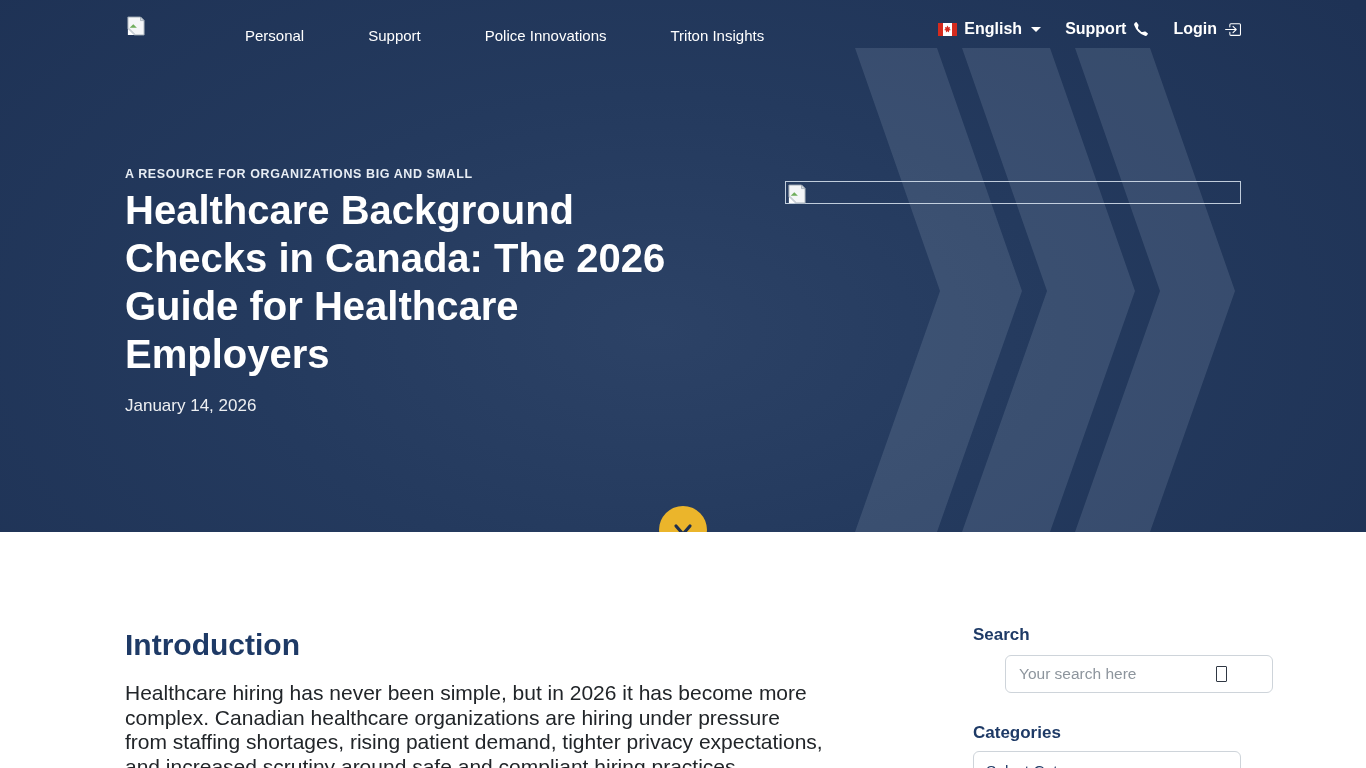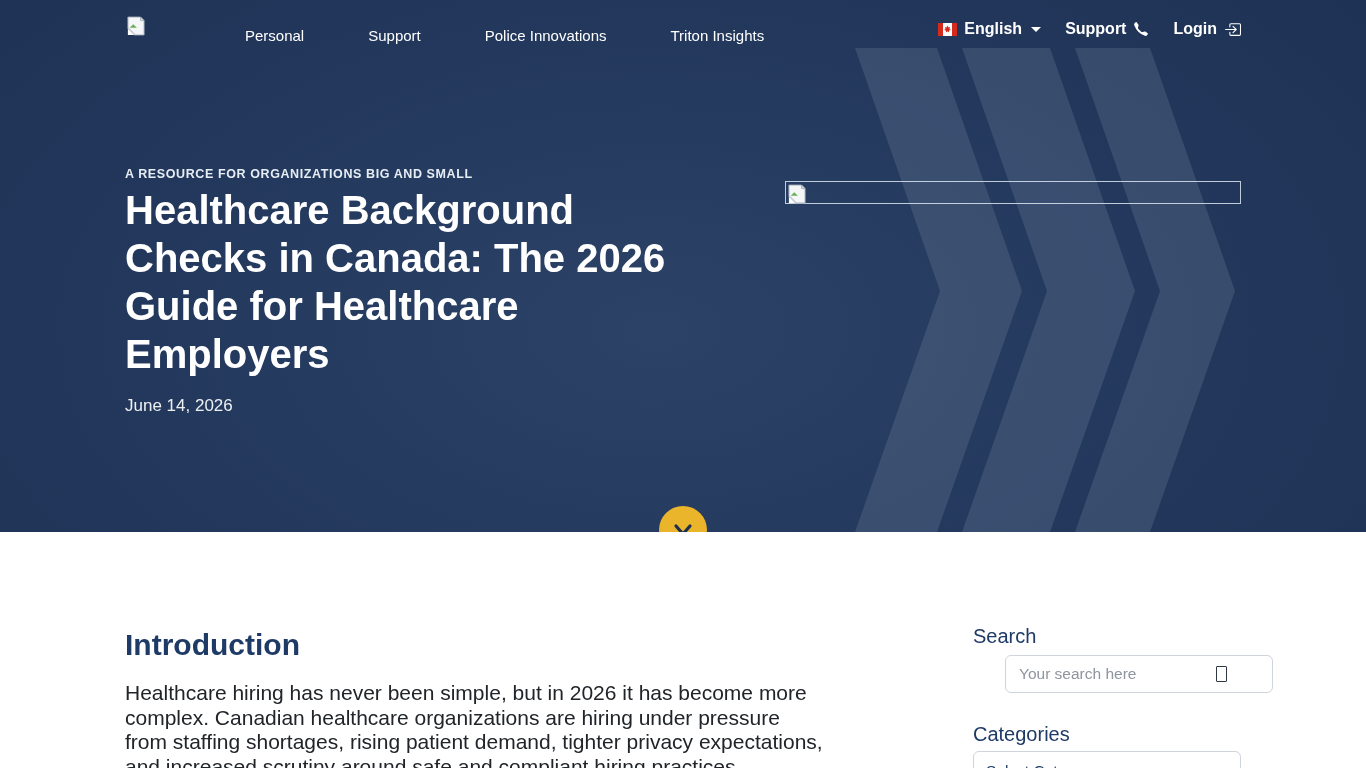--- a/index.html
+++ b/index.html
@@ -44,21 +44,21 @@
   
   .scroll-btn { position:absolute; left:659px; top:506px; width:48px; height:48px; border-radius:50%;
     background:#ebb52b; border:none; display:flex; align-items:center; justify-content:center; cursor:pointer; }
 
   
   .main { position:absolute; left:0; top:532px; width:1366px; height:236px; background:#ffffff; }
   .intro-heading { position:absolute; left:125px; top:96px; color:#1e3a66; font-size:30px; font-weight:bold; }
   .intro-text { position:absolute; left:125px; top:149px; width:700px; color:#212529; font-size:21px; line-height:24.5px; }
 
   .sidebar { position:absolute; left:973px; top:0; width:268px; }
-  .sb-heading { position:absolute; left:0; color:#1e3a66; font-size:20px; font-weight:normal; }
+  .sb-heading { position:absolute; left:0; color:#1e3a66; font-size:17px; font-weight:bold; }
   .sb-search-label { top:93px; }
   .search-box { position:absolute; left:0; top:123px; width:268px; height:38px;padding-left:32px; }
   .search-input { width:268px; height:38px; border:1px solid #ced4da; border-radius:6px; padding:0 36px 0 13px;
     font-family:"Liberation Sans", sans-serif; font-size:15.5px; color:#212529; outline:none; background:#fff; }
   .search-input::placeholder { color:#8d959d; }
   .search-btn { position:absolute; right:8px; top:7px; width:24px; height:24px; background:transparent; border:none; cursor:pointer;
     display:flex; align-items:center; justify-content:center; }
   .tofu { display:inline-block; width:11px; height:16px; border:1.6px solid #2f3743; border-radius:1px; }
   .sb-cat-label { top:191px; }
   .select-stub { position:absolute; left:0; top:219px; width:268px; height:40px; border:1px solid #ced4da; border-radius:6px;
@@ -118,21 +118,21 @@
           <svg viewBox="0 0 16 16" width="17" height="17" fill="#ffffff">
             <path d="M6 3.5a.5.5 0 0 1 .5-.5h8a.5.5 0 0 1 .5.5v9a.5.5 0 0 1-.5.5h-8a.5.5 0 0 1-.5-.5v-2a.5.5 0 0 0-1 0v2A1.5 1.5 0 0 0 6.5 14h8a1.5 1.5 0 0 0 1.5-1.5v-9A1.5 1.5 0 0 0 14.5 2h-8A1.5 1.5 0 0 0 5 3.5v2a.5.5 0 0 0 1 0v-2z"></path>
             <path d="M11.854 8.354a.5.5 0 0 0 0-.708l-3-3a.5.5 0 1 0-.708.708L10.293 7.5H1.5a.5.5 0 0 0 0 1h8.793l-2.147 2.146a.5.5 0 0 0 .708.708l3-3z"></path>
           </svg>
         </span>
       </span>
     </div>
 
     <div class="eyebrow">A RESOURCE FOR ORGANIZATIONS BIG AND SMALL</div>
     <h1 class="hero-title">Healthcare Background Checks in Canada: The 2026 Guide for Healthcare Employers</h1>
-    <div class="hero-date">June 14, 2026</div>
+    <div class="hero-date">January 14, 2026</div>
 
     <div class="hero-img">
       <svg class="bimg" viewBox="0 0 20 22" width="18" height="20">
         <path d="M1 1 h14 l4 4 v16 h-11 l-7 -7 z" fill="#f4f6f8" stroke="#9aa5b0" stroke-width="1"></path>
         <path d="M15 1 l4 4 h-4 z" fill="#d7dde3" stroke="#9aa5b0" stroke-width="0.8"></path>
         <path d="M3 13 l4 -4 l4 4 z" fill="#6fae5c"></path>
         <path d="M1 14 l7 7 h-7 z" fill="#ffffff"></path>
         <path d="M2 13.5 l6.5 6.5" stroke="#9aa5b0" stroke-width="0.8"></path>
       </svg>
     </div>

